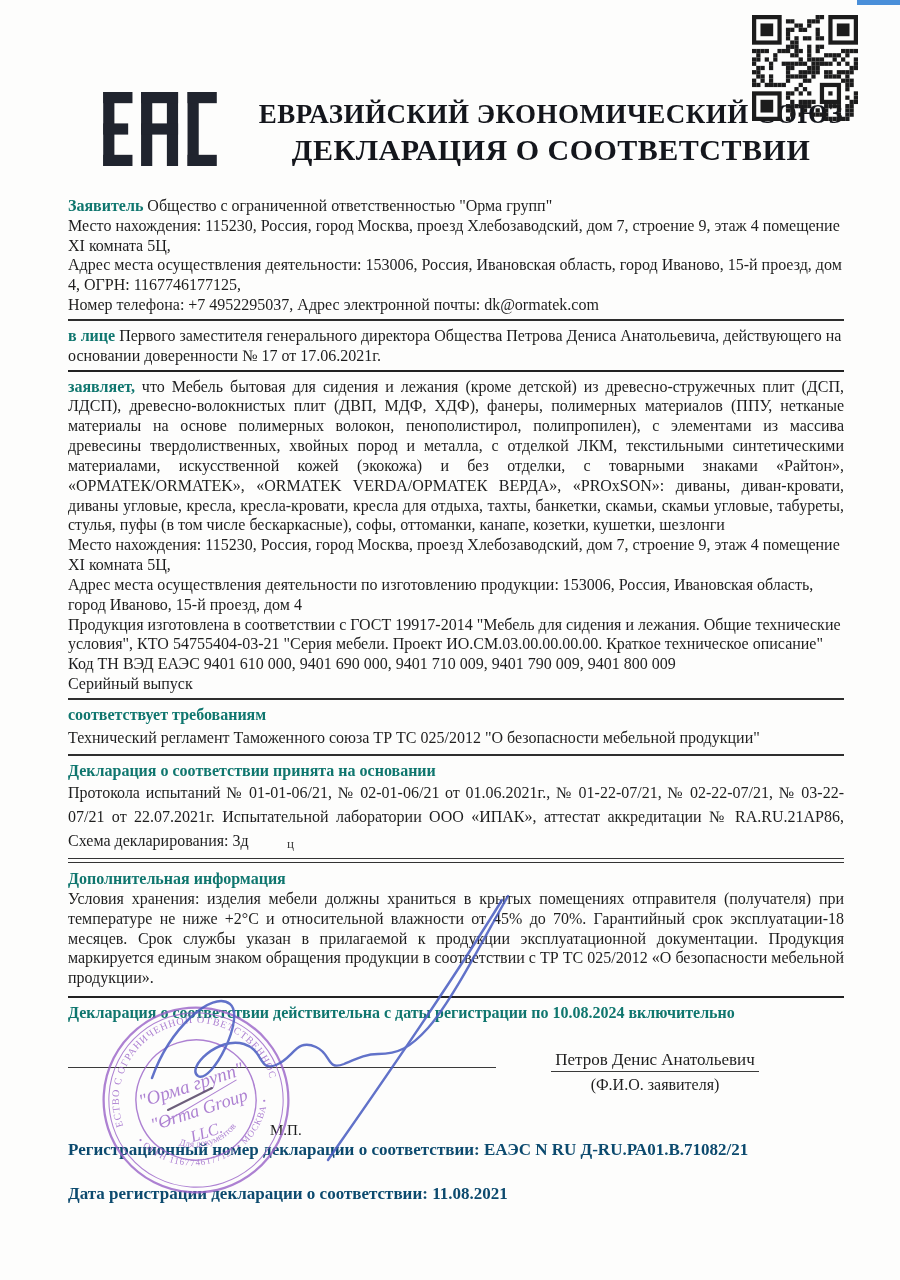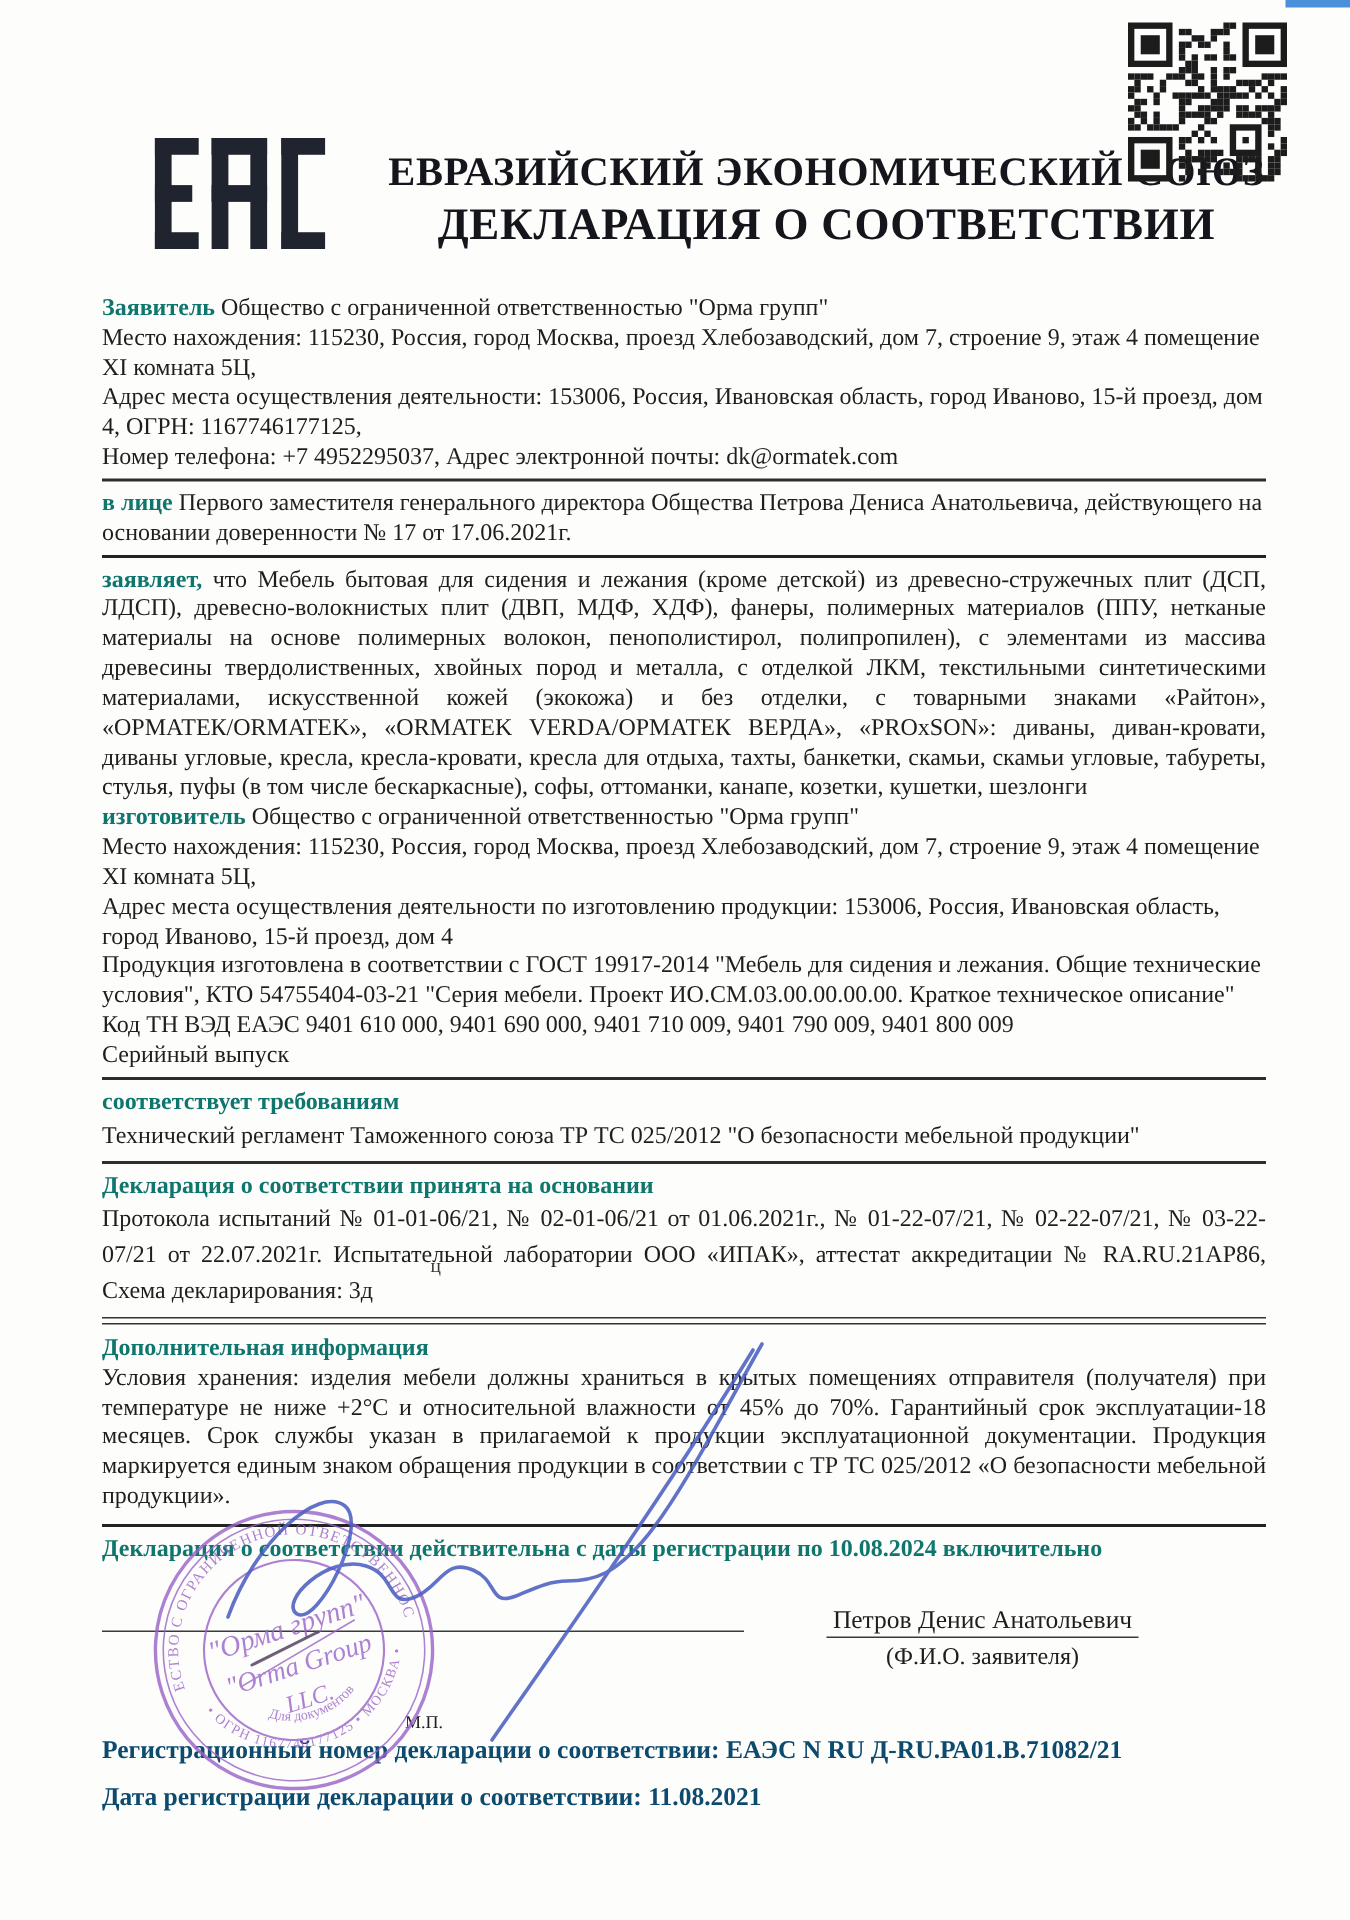--- a/index.html
+++ b/index.html
@@ -32,23 +32,23 @@
   .hr.dbl{height:3px;border-top:1.5px solid #333;border-bottom:1.5px solid #333;margin:5px 0 6px 0;}
   .gap4{height:4px;}
   
   .sig-row{display:flex;justify-content:space-between;margin-top:14px;}
   .sig-left{width:428px;}
   .sig-line{height:30px;border-bottom:1.6px solid #3a3a3a;}
   .sig-caption{text-align:center;font-size:16px;padding-top:2px;}
   .sig-right{width:250px;margin-right:64px;text-align:center;padding-top:12px;}
   .sig-name{display:inline-block;border-bottom:1.4px solid #3a3a3a;padding:0 4px 1px 4px;font-size:17px;}
   .sig-fio{font-size:16px;padding-top:3px;}
-  .mp{margin:26px 0 0 202px;font-size:12px;}
+  .mp{margin:26px 0 0 202px;font-size:15px;}
   .reg{margin-top:34px;font-weight:bold;font-size:17px;color:#0c4a6e;}
-  .reg + .reg{margin-top:10px;}
+  .reg + .reg{margin-top:22px;}
   
   .stamp{position:absolute;left:96px;top:1000px;opacity:.8;pointer-events:none;}
   .ink{position:absolute;left:60px;top:878px;pointer-events:none;}
   .artifact{position:absolute;left:287px;top:836px;font-size:13px;color:#3a3a3a;}
 </style>
 </head>
 <body>
 
 <div class="page">
 
@@ -296,21 +296,20 @@
     <p>Номер телефона: +7 4952295037, Адрес электронной почты: dk@ormatek.com</p>
 
     <div class="hr"></div>
 
     <p><b>в лице</b> <span>Первого заместителя генерального директора Общества Петрова Дениса Анатольевича, действующего на основании доверенности № 17 от 17.06.2021г.</span></p>
 
     <div class="hr thick"></div>
 
     <p class="just"><b>заявляет,</b> <span>что Мебель бытовая для сидения и лежания (кроме детской) из древесно-стружечных плит (ДСП, ЛДСП), древесно-волокнистых плит (ДВП, МДФ, ХДФ), фанеры, полимерных материалов (ППУ, нетканые материалы на основе полимерных волокон, пенополистирол, полипропилен), с элементами из массива древесины твердолиственных, хвойных пород и металла, с отделкой ЛКМ, текстильными синтетическими материалами, искусственной кожей (экокожа) и без отделки, с товарными знаками «Райтон», «ОРМАТЕК/ORMATEK», «ORMATEK VERDA/ОРМАТЕК ВЕРДА», «PROxSON»: диваны, диван-кровати, диваны угловые, кресла, кресла-кровати, кресла для отдыха, тахты, банкетки, скамьи, скамьи угловые, табуреты, стулья, пуфы (в том числе бескаркасные), софы, оттоманки, канапе, козетки, кушетки, шезлонги</span></p>
 
-    <p><b>изготовитель</b> <span>Общество с ограниченной ответственностью "Орма групп"</span></p>
     <p>Место нахождения: 115230, Россия, город Москва, проезд Хлебозаводский, дом 7, строение 9, этаж 4 помещение XI комната 5Ц,</p>
     <p>Адрес места осуществления деятельности по изготовлению продукции: 153006, Россия, Ивановская область, город Иваново, 15-й проезд, дом 4</p>
     <p>Продукция изготовлена в соответствии с ГОСТ 19917-2014 "Мебель для сидения и лежания. Общие технические условия", КТО 54755404-03-21 "Серия мебели. Проект ИО.СМ.03.00.00.00.00. Краткое техническое описание"</p>
     <p>Код ТН ВЭД ЕАЭС 9401 610 000, 9401 690 000, 9401 710 009, 9401 790 009, 9401 800 009</p>
     <p>Серийный выпуск</p>
 
     <div class="hr"></div>
 
     <p><b>соответствует требованиям</b></p>
     <p class="spaced">Технический регламент Таможенного союза ТР ТС 025/2012 "О безопасности мебельной продукции"</p>

